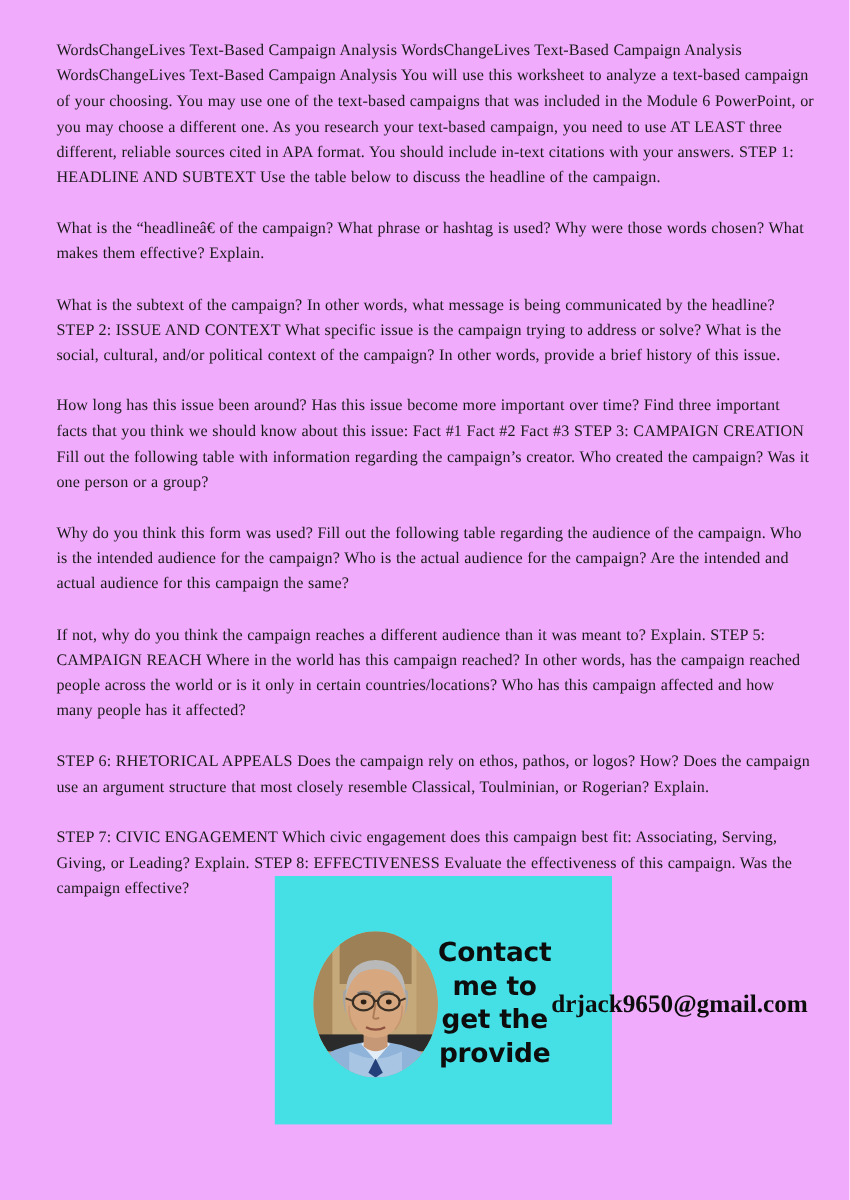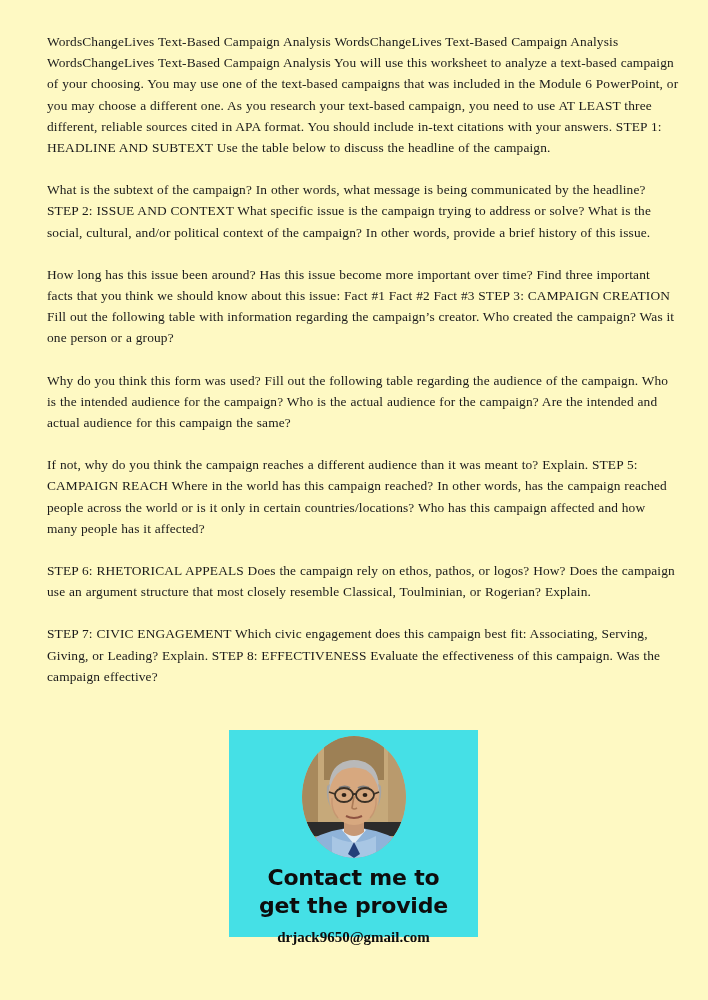--- a/index.html
+++ b/index.html
@@ -14,21 +14,21 @@
     overflow: hidden;
     font-family: "Liberation Serif", "DejaVu Serif", serif;
   }
 
   .page {
     position: absolute;
     left: 0;
     top: 0;
     width: 708px;
     height: 1000px;
-    background: #fef9c3;
+    background: #f0abfc;
   }
 
   .doc-body {
     position: absolute;
     left: 47px;
     top: 31px;
     width: 632px;
   }
 
   .para {
@@ -45,22 +45,23 @@
   
   .overlay {
     position: absolute;
     left: 229px;
     top: 730px;
     width: 249px;
     height: 207px;
     background: #45e0e6;
     z-index: 20;
     display: flex;
-    flex-direction: column;
+    flex-direction: row;
     align-items: center;
+    padding-left: 32px;
   }
 
   .avatar {
     width: 104px;
     height: 122px;
     margin-top: 6px;
     border-radius: 50% / 50%;
     overflow: hidden;
     position: relative;
     flex: none;
@@ -77,32 +78,33 @@
     color: #0d0d0d;
     letter-spacing: -0.2px;
   }
   .overlay-headline .l2 { display: block; }
 
   .overlay-email {
     margin-top: 4px;
     text-align: center;
     font-family: "Liberation Serif", "DejaVu Serif", serif;
     font-weight: bold;
-    font-size: 15px;
+    font-size: 21px;
     line-height: 26px;
     color: #0d0d0d;
   }
 </style>
 </head>
 <body>
 
 <div class="page">
 
   <div class="doc-body">
     <p class="para">WordsChangeLives Text-Based Campaign Analysis WordsChangeLives Text-Based Campaign Analysis WordsChangeLives Text-Based Campaign Analysis You will use this worksheet to analyze a text-based campaign of your choosing. You may use one of the text-based campaigns that was included in the Module 6 PowerPoint, or you may choose a different one. As you research your text-based campaign, you need to use AT LEAST three different, reliable sources cited in APA format. You should include in-text citations with your answers. STEP 1: HEADLINE AND SUBTEXT Use the table below to discuss the headline of the campaign.</p>
+    <p class="para">What is the “headlineâ€ of the campaign? What phrase or hashtag is used? Why were those words chosen? What makes them effective? Explain.</p>
     <p class="para">What is the subtext of the campaign? In other words, what message is being communicated by the headline? STEP 2: ISSUE AND CONTEXT What specific issue is the campaign trying to address or solve? What is the social, cultural, and/or political context of the campaign? In other words, provide a brief history of this issue.</p>
     <p class="para">How long has this issue been around? Has this issue become more important over time? Find three important facts that you think we should know about this issue: Fact #1 Fact #2 Fact #3 STEP 3: CAMPAIGN CREATION Fill out the following table with information regarding the campaign’s creator. Who created the campaign? Was it one person or a group?</p>
     <p class="para">Why do you think this form was used? Fill out the following table regarding the audience of the campaign. Who is the intended audience for the campaign? Who is the actual audience for the campaign? Are the intended and actual audience for this campaign the same?</p>
     <p class="para">If not, why do you think the campaign reaches a different audience than it was meant to? Explain. STEP 5: CAMPAIGN REACH Where in the world has this campaign reached? In other words, has the campaign reached people across the world or is it only in certain countries/locations? Who has this campaign affected and how many people has it affected?</p>
     <p class="para">STEP 6: RHETORICAL APPEALS Does the campaign rely on ethos, pathos, or logos? How? Does the campaign use an argument structure that most closely resemble Classical, Toulminian, or Rogerian? Explain.</p>
     <p class="para">STEP 7: CIVIC ENGAGEMENT Which civic engagement does this campaign best fit: Associating, Serving, Giving, or Leading? Explain. STEP 8: EFFECTIVENESS Evaluate the effectiveness of this campaign. Was the campaign effective?</p>
   </div>
 
   <div class="overlay">
 

